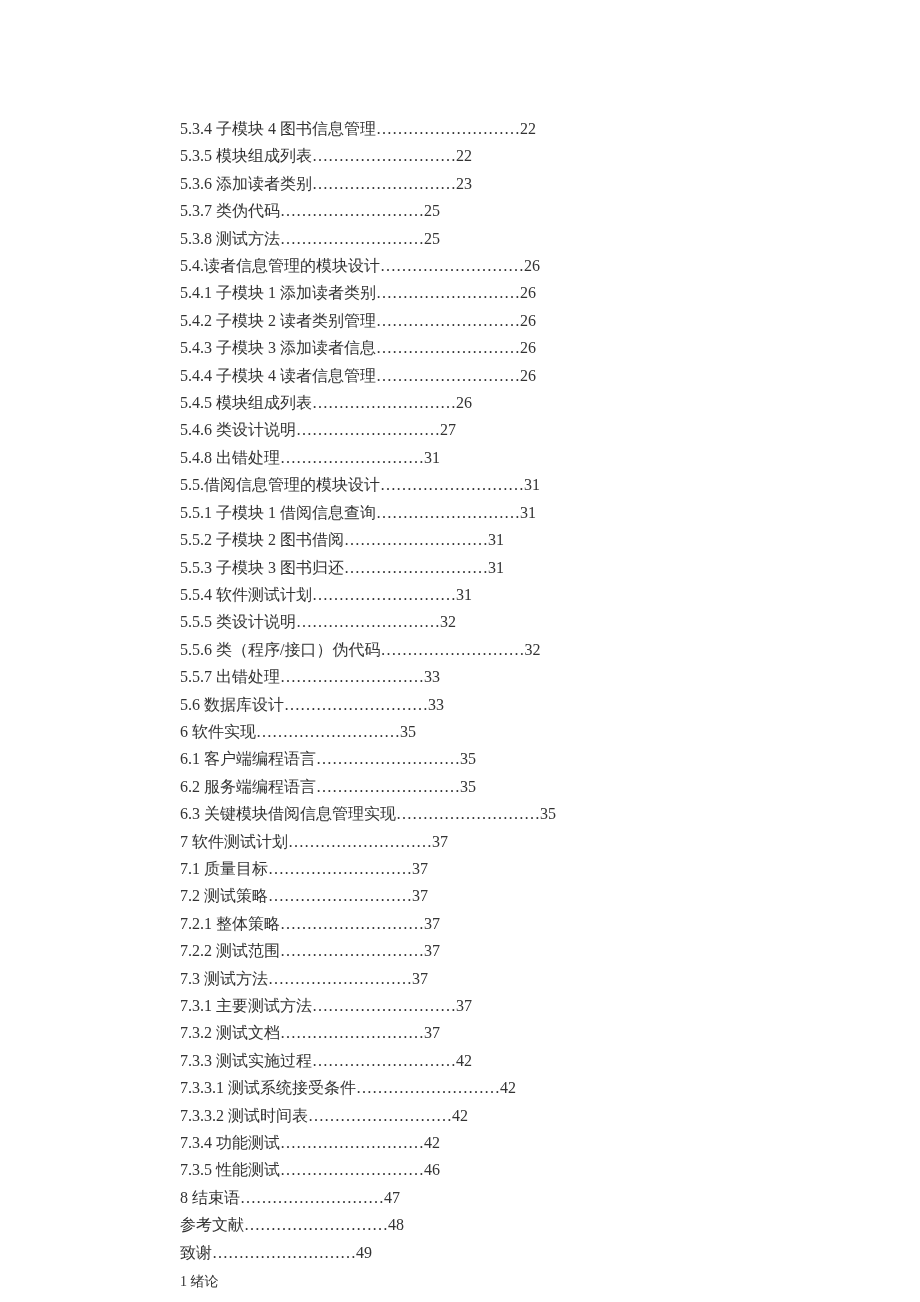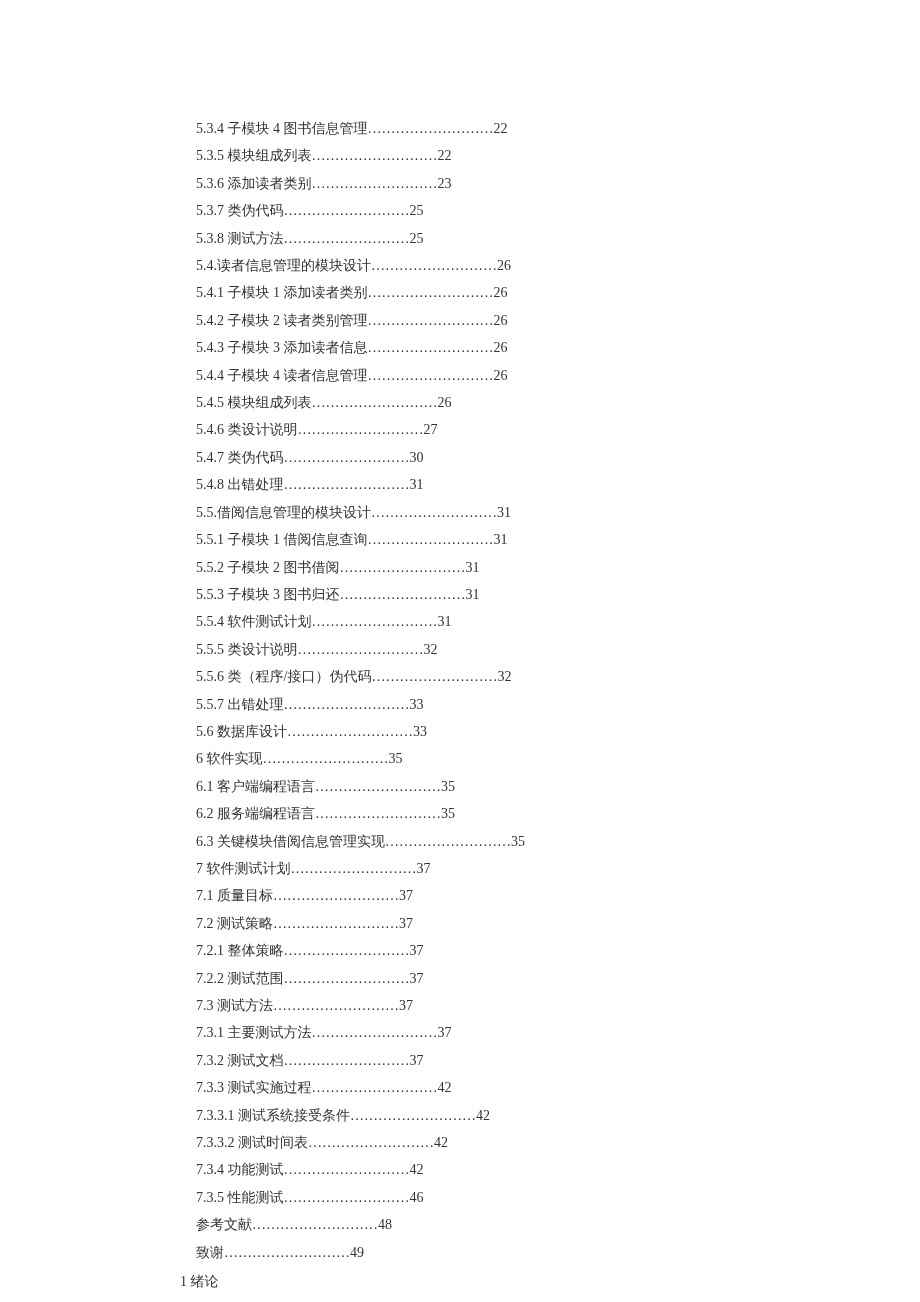--- a/index.html
+++ b/index.html
@@ -7,26 +7,25 @@
       margin: 0;
       padding: 0;
       width: 920px;
       font-family: "SimSun", "宋体", serif;
     }
     .page {
       padding: 115px 180px 60px 180px;
       width: 560px;
     }
     .toc-line {
-      font-size: 14px;
+      font-size: 16px;
       line-height: 27.4px;
       color: #333;
       white-space: nowrap;
       overflow: hidden;
-      margin-left: 16px;
     }
     .heading {
       font-size: 14px;
       line-height: 27.4px;
       color: #333;
       margin-top: 2px;
     }
   </style>
 </head>
 <body>
@@ -38,21 +37,20 @@
       <div class="toc-line"><span>5.3.6  添加读者类别</span><span>………………………</span><span>23</span></div>
       <div class="toc-line"><span>5.3.7  类伪代码</span><span>………………………</span><span>25</span></div>
       <div class="toc-line"><span>5.3.8  测试方法</span><span>………………………</span><span>25</span></div>
       <div class="toc-line"><span>5.4.读者信息管理的模块设计</span><span>………………………</span><span>26</span></div>
       <div class="toc-line"><span>5.4.1  子模块 1  添加读者类别</span><span>………………………</span><span>26</span></div>
       <div class="toc-line"><span>5.4.2  子模块 2  读者类别管理</span><span>………………………</span><span>26</span></div>
       <div class="toc-line"><span>5.4.3  子模块  3  添加读者信息</span><span>………………………</span><span>26</span></div>
       <div class="toc-line"><span>5.4.4  子模块  4  读者信息管理</span><span>………………………</span><span>26</span></div>
       <div class="toc-line"><span>5.4.5  模块组成列表</span><span>………………………</span><span>26</span></div>
       <div class="toc-line"><span>5.4.6  类设计说明</span><span>………………………</span><span>27</span></div>
-      <div class="toc-line"><span>5.4.7  类伪代码</span><span>………………………</span><span>30</span></div>
       <div class="toc-line"><span>5.4.8  出错处理</span><span>………………………</span><span>31</span></div>
       <div class="toc-line"><span>5.5.借阅信息管理的模块设计</span><span>………………………</span><span>31</span></div>
       <div class="toc-line"><span>5.5.1  子模块 1  借阅信息查询</span><span>………………………</span><span>31</span></div>
       <div class="toc-line"><span>5.5.2  子模块 2  图书借阅</span><span>………………………</span><span>31</span></div>
       <div class="toc-line"><span>5.5.3  子模块 3  图书归还</span><span>………………………</span><span>31</span></div>
       <div class="toc-line"><span>5.5.4  软件测试计划</span><span>………………………</span><span>31</span></div>
       <div class="toc-line"><span>5.5.5  类设计说明</span><span>………………………</span><span>32</span></div>
       <div class="toc-line"><span>5.5.6  类（程序/接口）伪代码</span><span>………………………</span><span>32</span></div>
       <div class="toc-line"><span>5.5.7  出错处理</span><span>………………………</span><span>33</span></div>
       <div class="toc-line"><span>5.6  数据库设计</span><span>………………………</span><span>33</span></div>
@@ -66,17 +64,18 @@
       <div class="toc-line"><span>7.2.1  整体策略</span><span>………………………</span><span>37</span></div>
       <div class="toc-line"><span>7.2.2  测试范围</span><span>………………………</span><span>37</span></div>
       <div class="toc-line"><span>7.3  测试方法</span><span>………………………</span><span>37</span></div>
       <div class="toc-line"><span>7.3.1  主要测试方法</span><span>………………………</span><span>37</span></div>
       <div class="toc-line"><span>7.3.2  测试文档</span><span>………………………</span><span>37</span></div>
       <div class="toc-line"><span>7.3.3  测试实施过程</span><span>………………………</span><span>42</span></div>
       <div class="toc-line"><span>7.3.3.1  测试系统接受条件</span><span>………………………</span><span>42</span></div>
       <div class="toc-line"><span>7.3.3.2  测试时间表</span><span>………………………</span><span>42</span></div>
       <div class="toc-line"><span>7.3.4  功能测试</span><span>………………………</span><span>42</span></div>
       <div class="toc-line"><span>7.3.5  性能测试</span><span>………………………</span><span>46</span></div>
+      <div class="toc-line"><span>8  结束语</span><span>………………………</span><span>47</span></div>
       <div class="toc-line"><span>参考文献</span><span>………………………</span><span>48</span></div>
       <div class="toc-line"><span>致谢</span><span>………………………</span><span>49</span></div>
     </div>
   <div class="heading">1  绪论</div>
 </div>
 
 </body></html>

